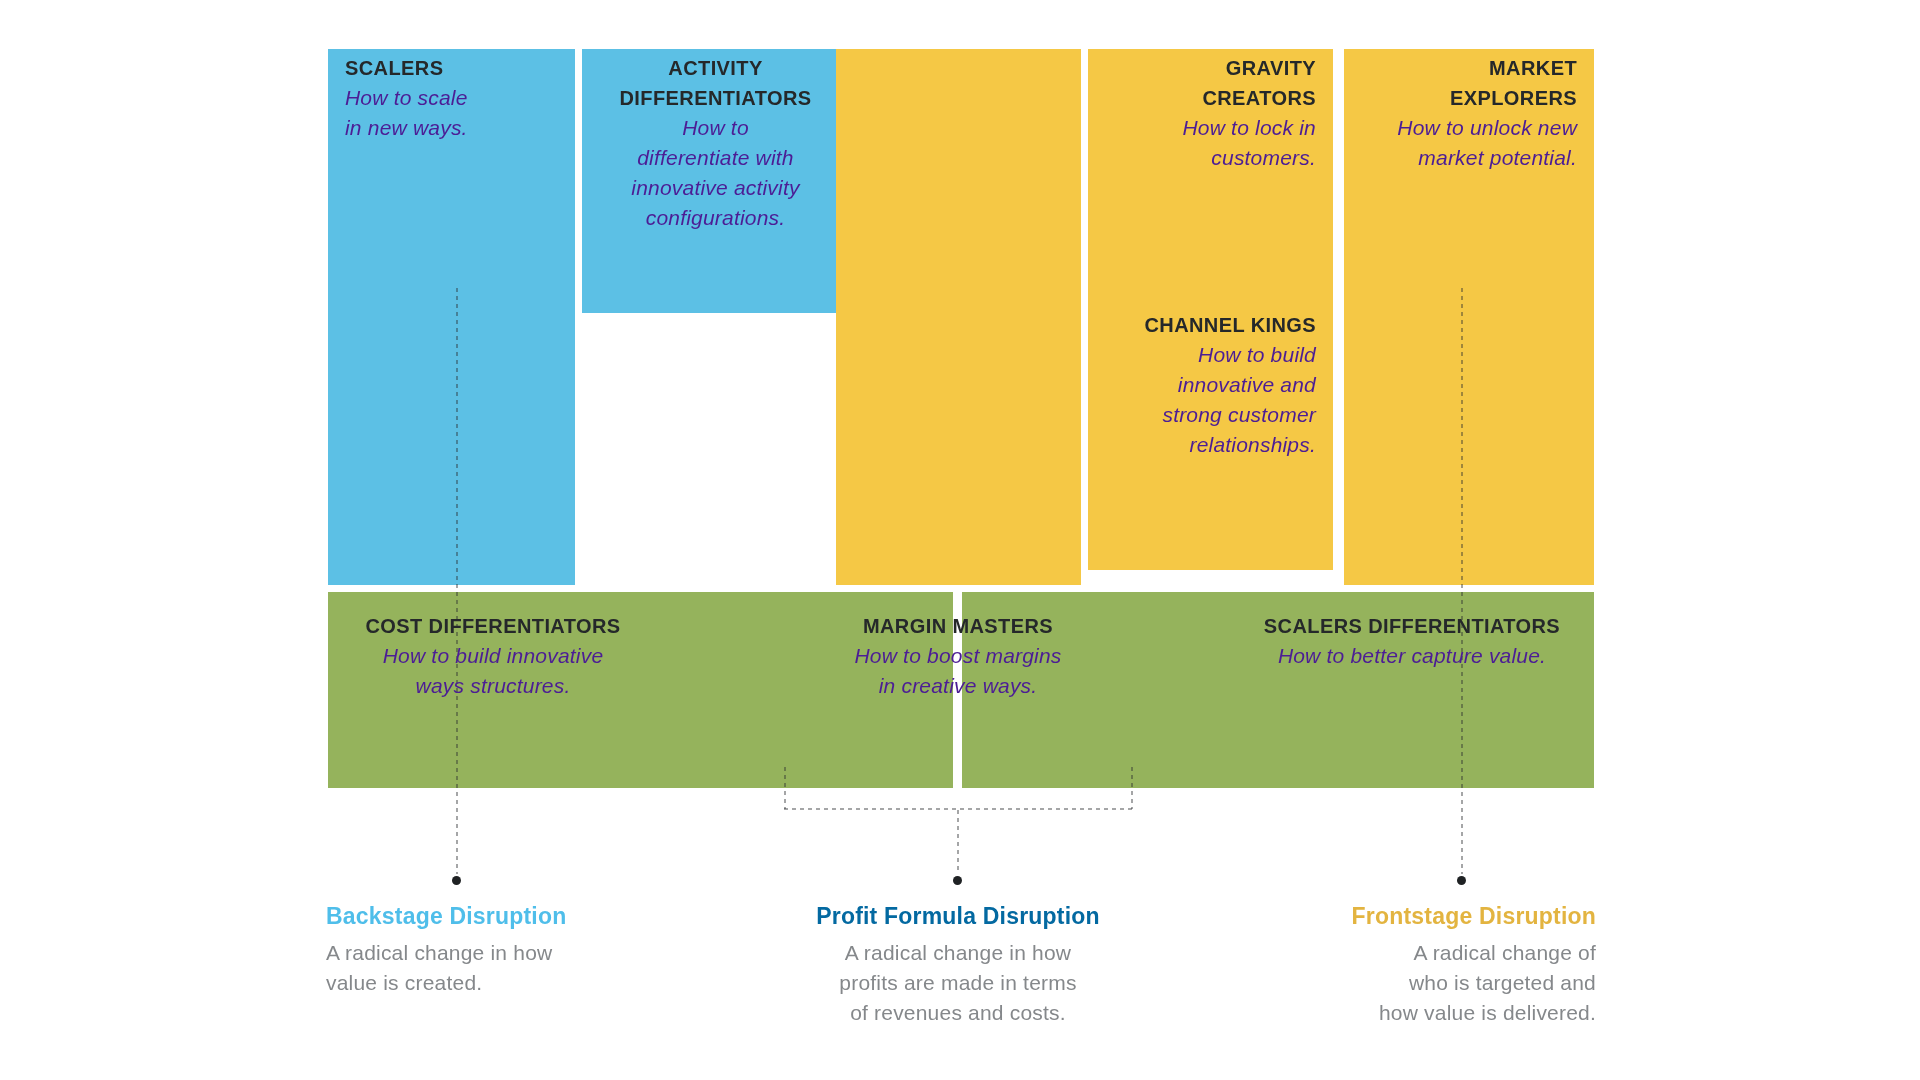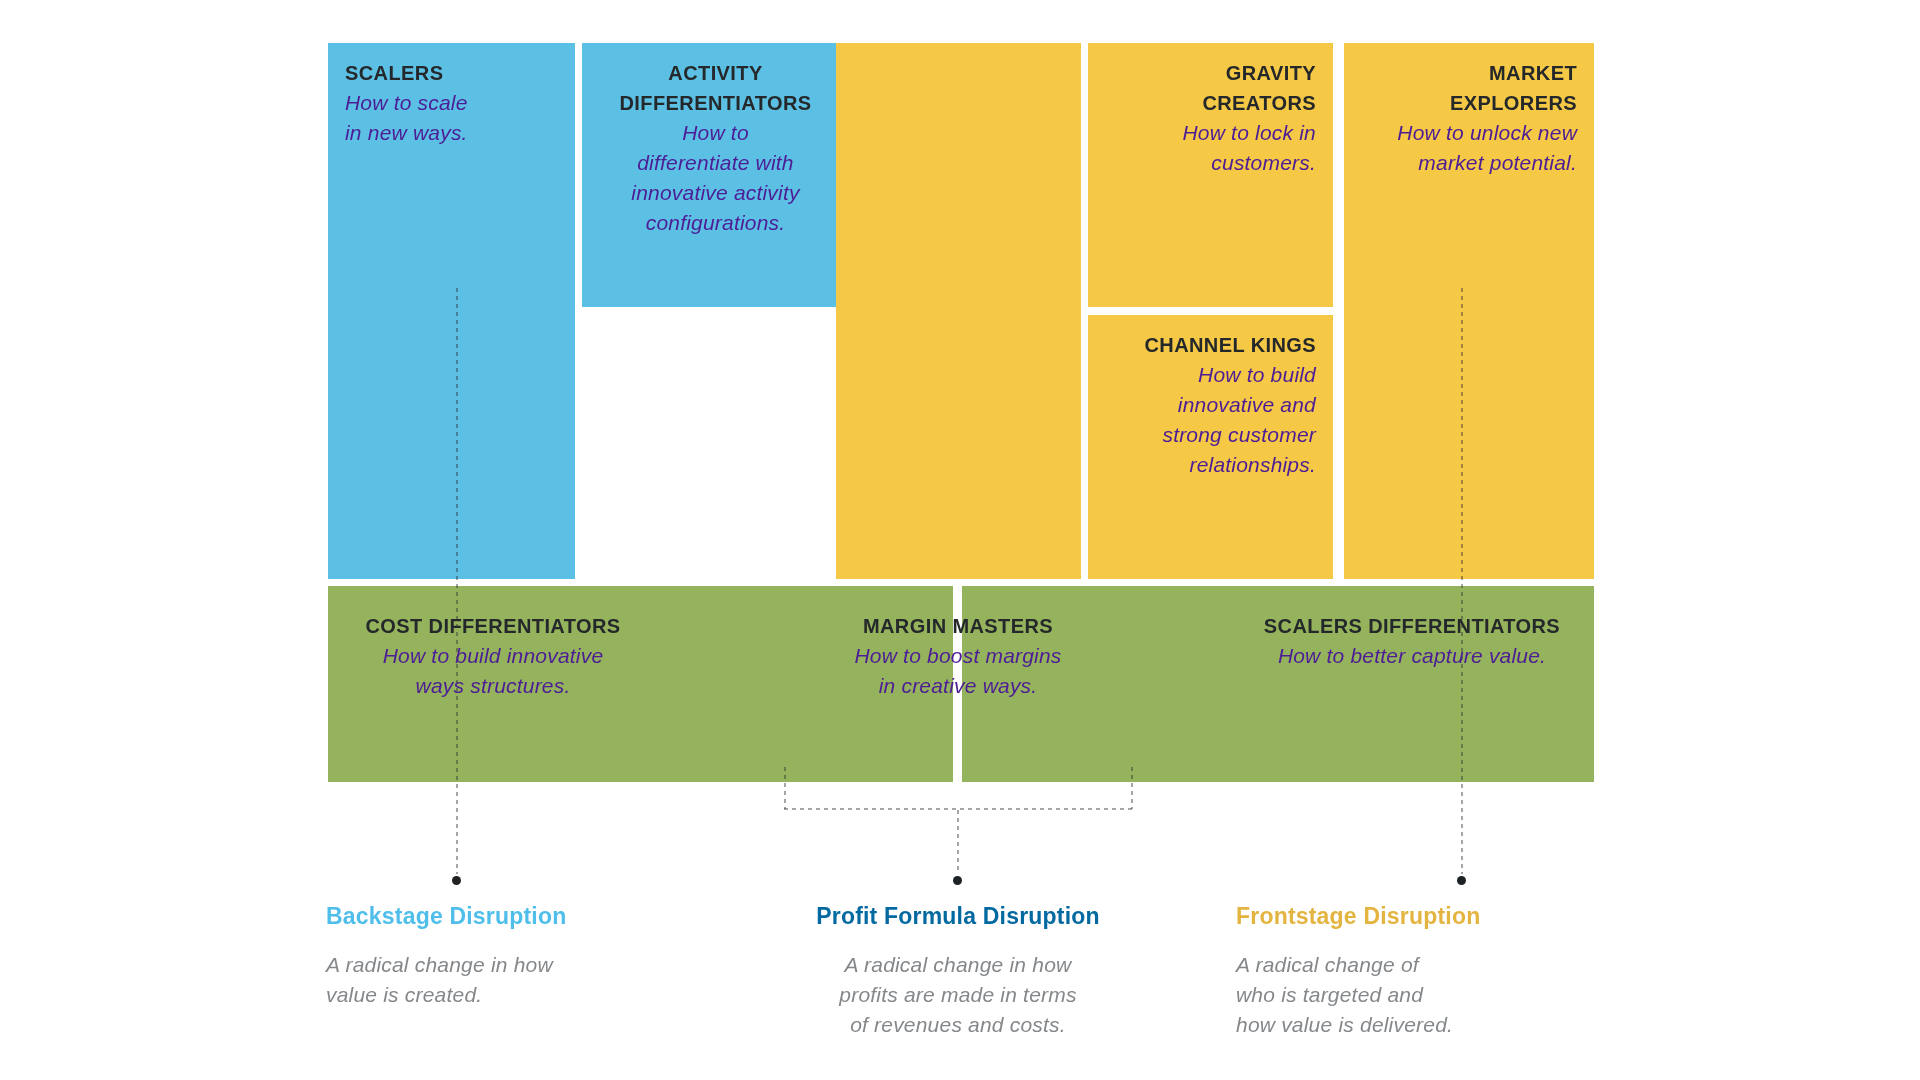--- a/index.html
+++ b/index.html
@@ -1,20 +1,20 @@
 <!DOCTYPE html>
 <html><head>
 <meta charset="utf-8">
 <style>
   html,body{margin:0;padding:0;background:#ffffff;}
   .stage{
     position:relative;width:1920px;height:1080px;background:#ffffff;overflow:hidden;
     font-family:"Liberation Sans",sans-serif;color:#25282A;
   }
-  .box{position:absolute;box-sizing:border-box;padding:15px 17px;z-index:1;}
+  .box{position:absolute;box-sizing:border-box;padding:4px 17px;z-index:1;margin-top:6px;}
   .box.blue{background:#5CC0E5;}
   .box.yellow{background:#F5C845;}
   .box.green{background:#95B35C;}
   .box-title{
     font-weight:bold;font-size:20px;line-height:30px;letter-spacing:0.4px;
     white-space:pre-line;color:#25282A;
   }
   .box-body{
     font-style:italic;font-size:21px;line-height:30px;letter-spacing:0.2px;
     white-space:pre-line;color:#4c1d95;
@@ -29,21 +29,21 @@
     position:absolute;height:2px;z-index:3;
     background:repeating-linear-gradient(to right, rgba(40,42,45,0.42) 0 4px, rgba(0,0,0,0) 4px 8px);
   }
   .dot{
     position:absolute;width:9px;height:9px;border-radius:50%;
     background:#1F2224;z-index:5;
   }
   .legend{position:absolute;z-index:4;top:902px;}
   .legend-title{font-weight:bold;font-size:23px;line-height:28px;letter-spacing:0.2px;}
   .legend-body{
-    margin-top:20px;font-style:italic;font-size:21px;line-height:30px;
+    margin-top:8px;font-size:21px;line-height:30px;
     color:#85888B;white-space:pre-line;letter-spacing:0.2px;
   }
   .c-blue{color:#4FBEEA;} .c-green{color:#0369a1;} .c-gold{color:#E3B440;}
 </style>
 </head>
 <body>
 
 <div class="stage">
 
   <div class="box blue" style="left:328px;top:43px;width:247px;height:536px;">
@@ -64,21 +64,21 @@
 
   <div class="box yellow" style="left:836px;top:43px;width:245px;height:536px;"></div>
 
   <div class="box yellow align-right" style="left:1088px;top:43px;width:245px;height:264px;">
     <div class="box-title">GRAVITY
 CREATORS</div>
     <div class="box-body">How to lock in
 customers.</div>
   </div>
 
-  <div class="box yellow align-right" style="left:1088px;top:315px;width:245px;height:264px;">
+  <div class="box yellow align-right" style="left:1088px;top:300px;width:245px;height:264px;">
     <div class="box-title">CHANNEL KINGS</div>
     <div class="box-body">How to build
 innovative and
 strong customer
 relationships.</div>
   </div>
 
   <div class="box yellow align-right" style="left:1344px;top:43px;width:250px;height:536px;">
     <div class="box-title">MARKET
 EXPLORERS</div>
@@ -124,20 +124,20 @@
 value is created.</div>
   </div>
 
   <div class="legend" style="left:778px;width:360px;text-align:center;">
     <div class="legend-title c-green">Profit Formula Disruption</div>
     <div class="legend-body">A radical change in how
 profits are made in terms
 of revenues and costs.</div>
   </div>
 
-  <div class="legend" style="left:1236px;width:360px;">
+  <div class="legend" style="left:1236px;width:360px;text-align:right;">
     <div class="legend-title c-gold">Frontstage Disruption</div>
     <div class="legend-body">A radical change of
 who is targeted and
 how value is delivered.</div>
   </div>
 
 </div>
 
 </body></html>

